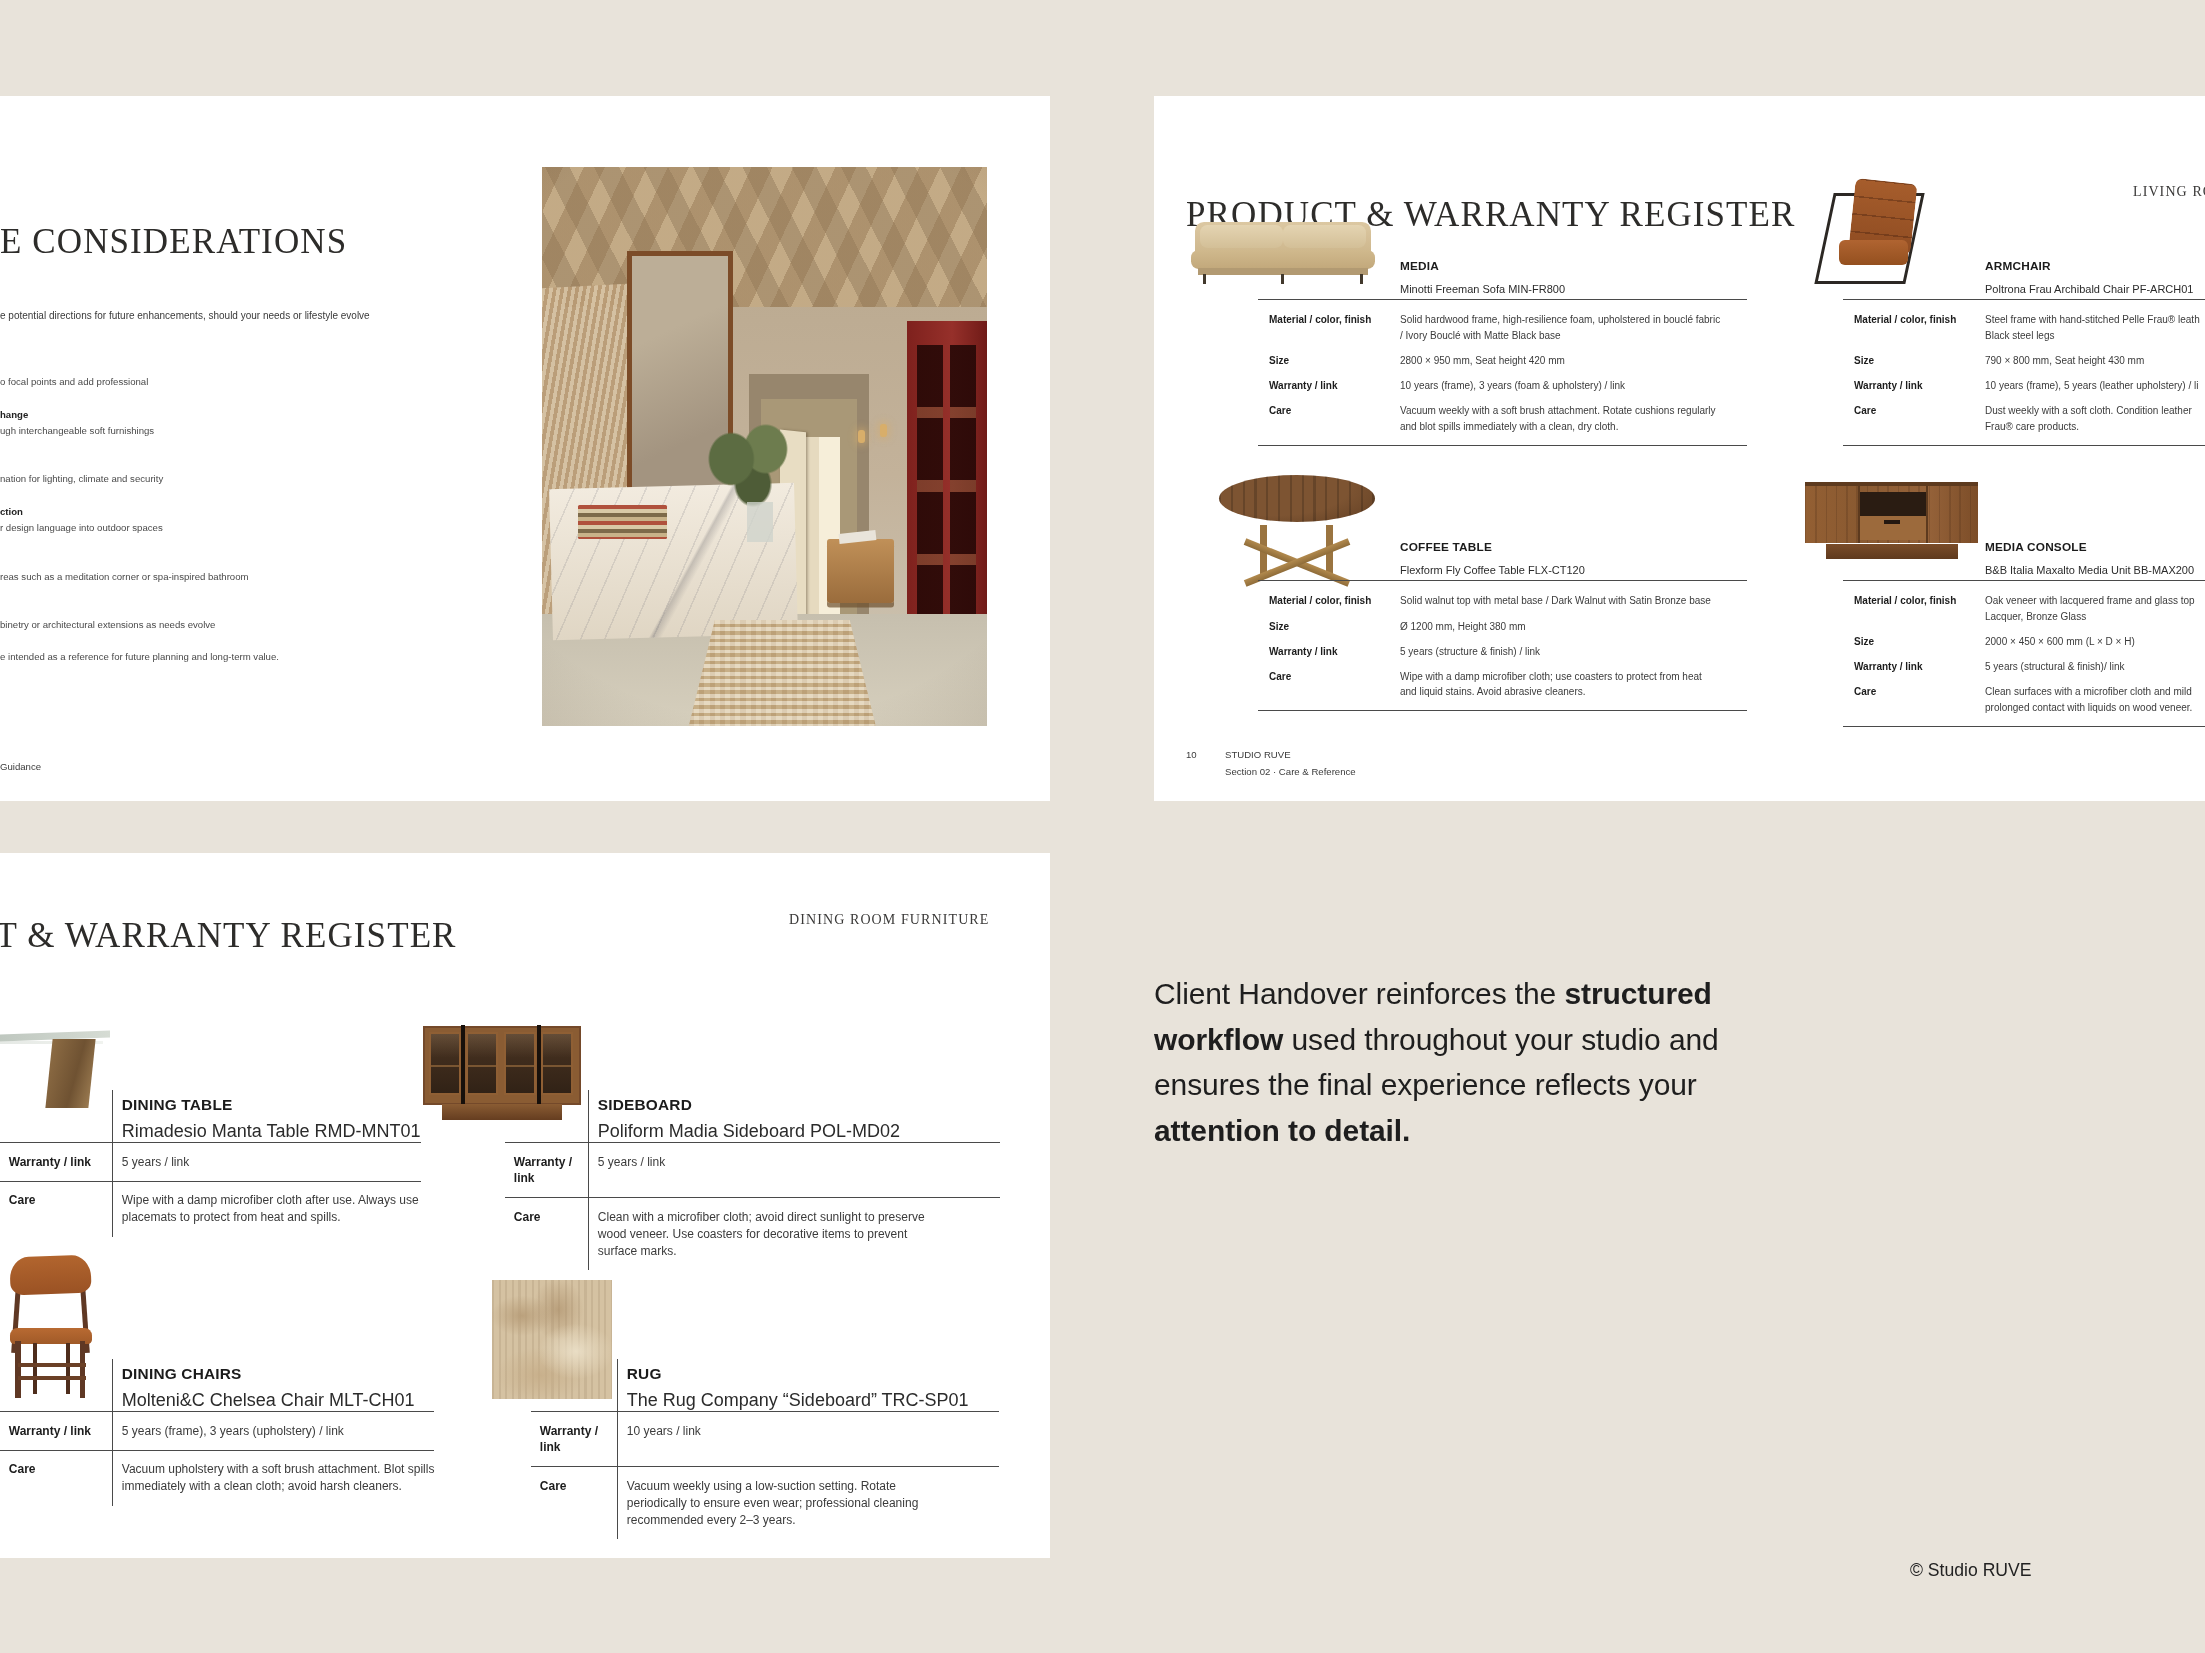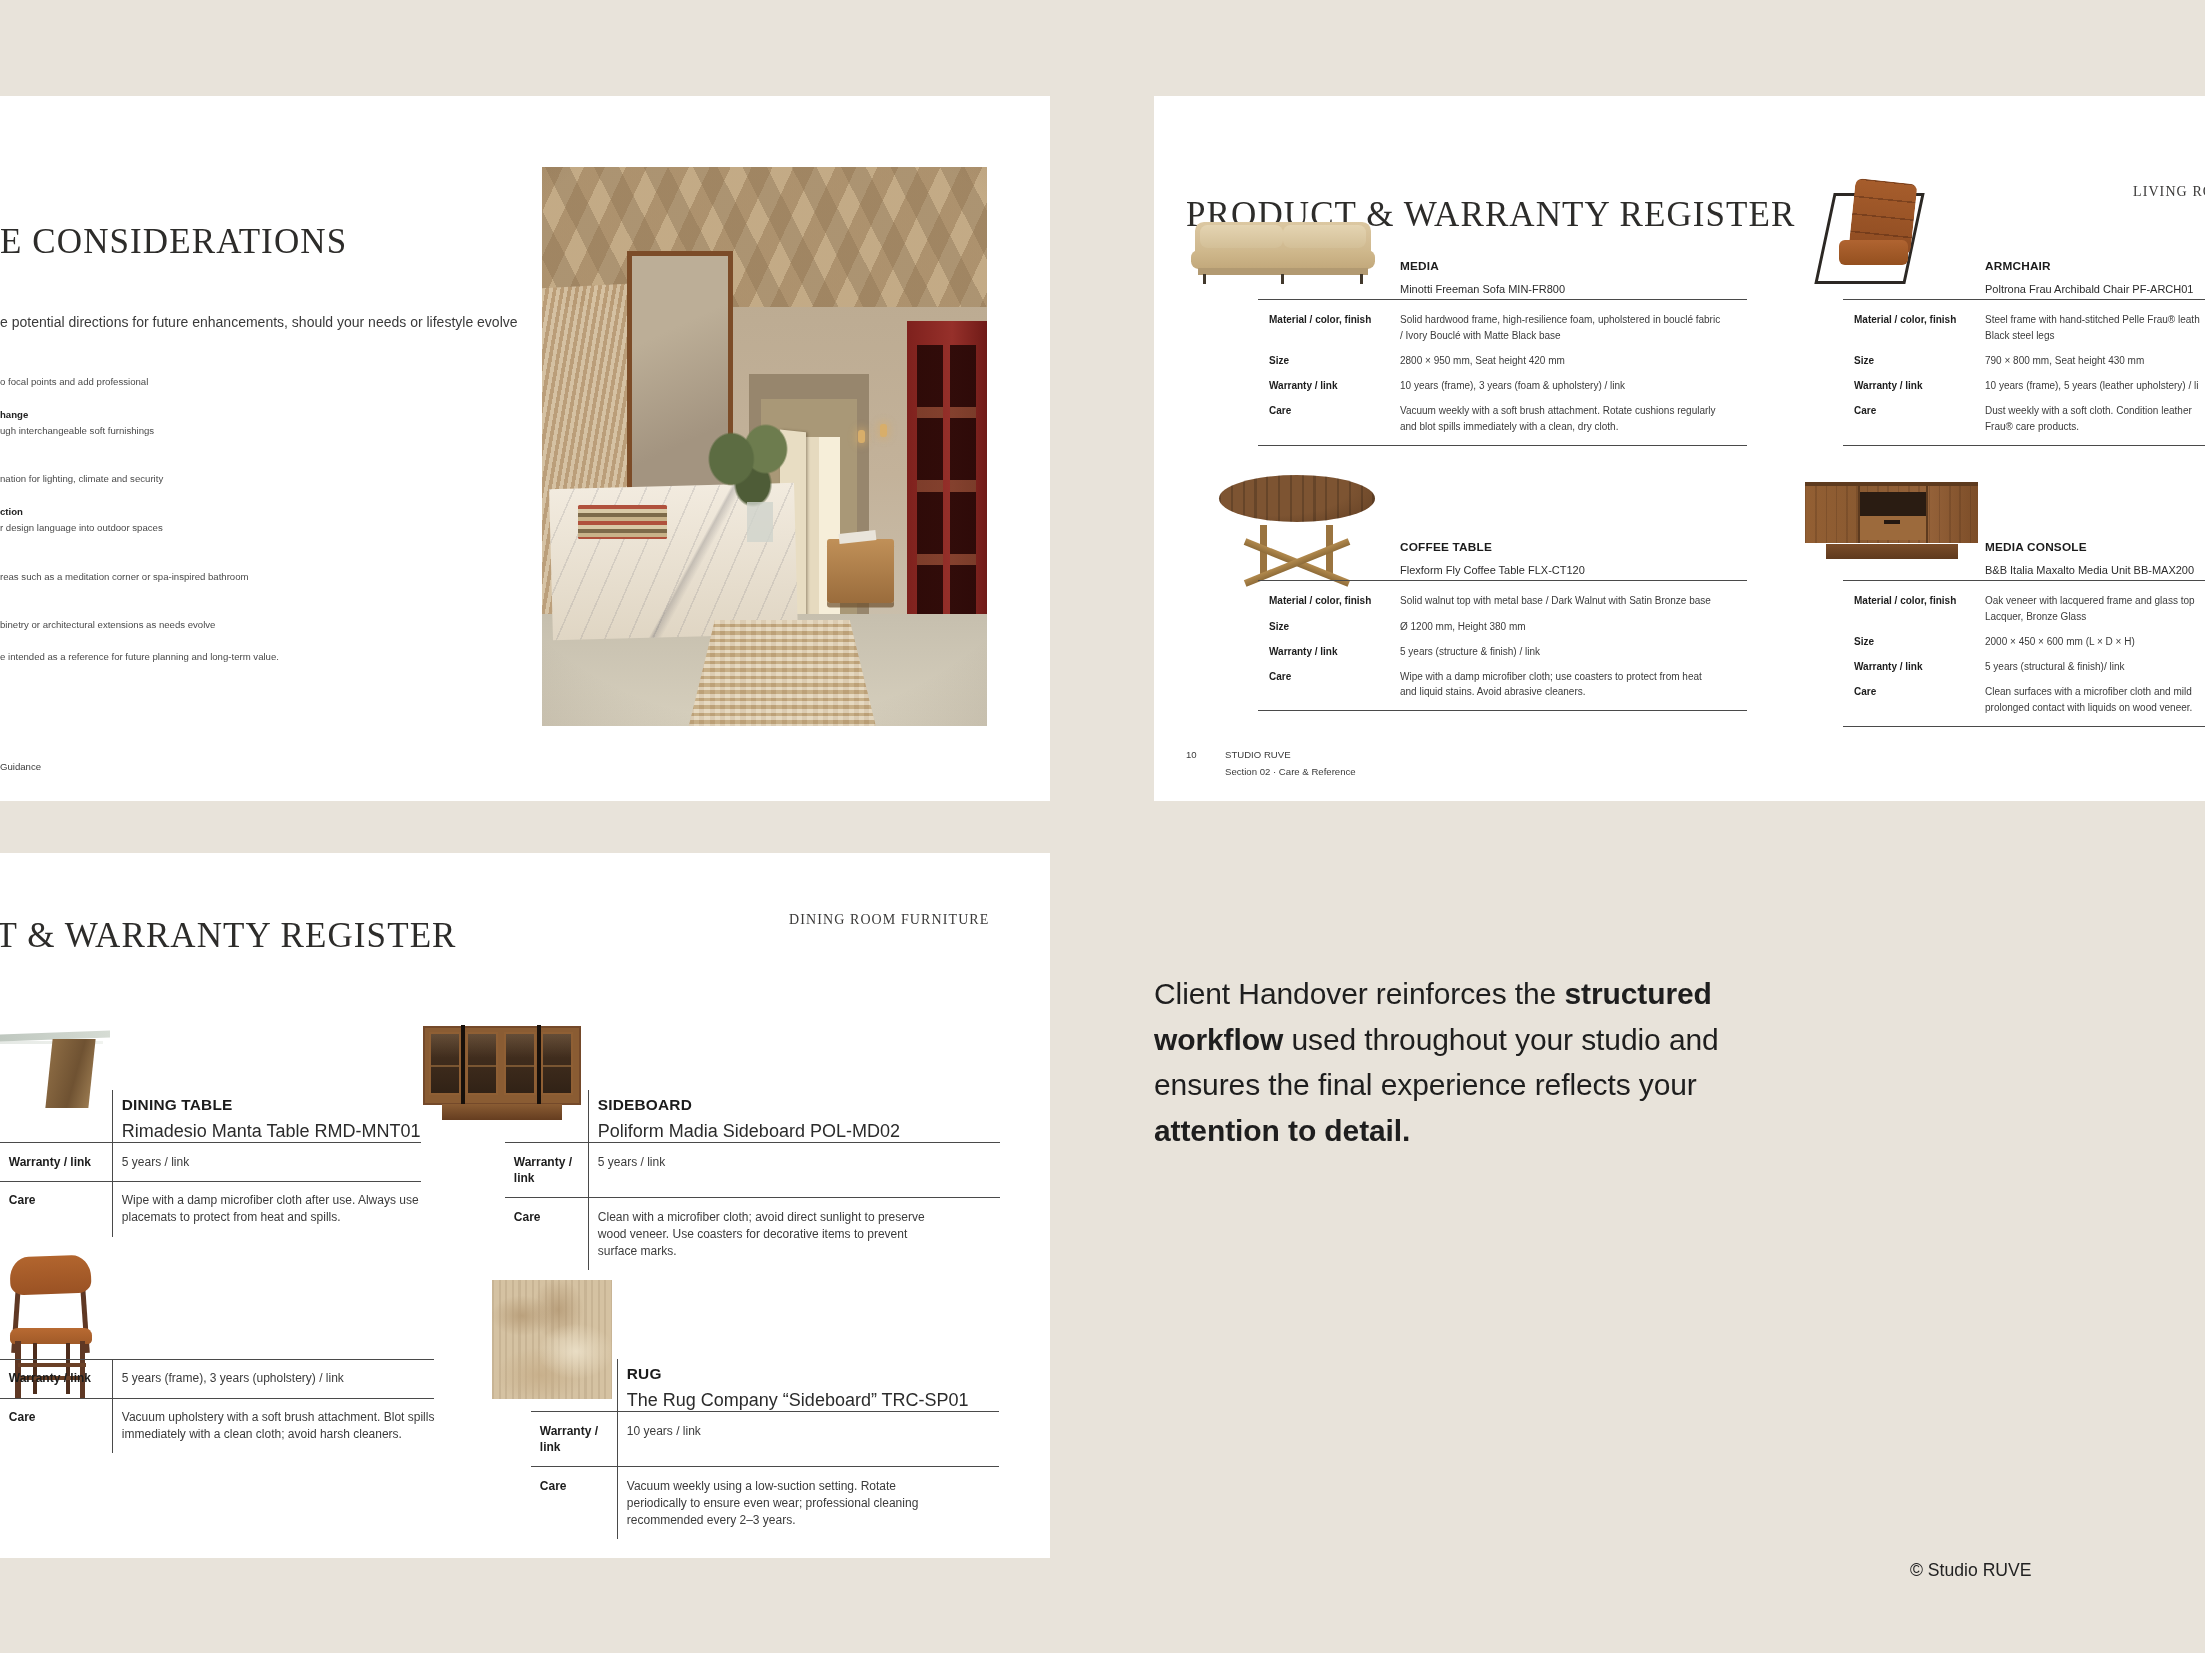--- a/index.html
+++ b/index.html
@@ -10,21 +10,21 @@
   .card-living{left:1154px;top:96px;width:1125px;height:705px;}
   .card-dining{left:0;top:853px;width:1050px;height:705px;}
 
   .ptitle{position:absolute;font-family:"Liberation Serif",serif;font-weight:400;
           font-size:35px;letter-spacing:1.1px;color:#2d2c2a;white-space:nowrap;}
   .pcat{position:absolute;font-family:"Liberation Serif",serif;font-size:14px;
         letter-spacing:1.1px;color:#3a3938;white-space:nowrap;}
   .pfoot{position:absolute;font-size:9.6px;color:#3b3b3b;white-space:nowrap;}
 
   
-  .fintro{position:absolute;left:0;font-size:14px;color:#3a3a3a;white-space:nowrap;}
+  .fintro{position:absolute;left:0;font-size:10px;color:#3a3a3a;white-space:nowrap;}
   .fitem{position:absolute;left:0;font-size:9.6px;color:#4a4a4a;white-space:nowrap;}
   .fhead{font-weight:700;color:#222;}
 
   
   .phead{position:absolute;}
   .pname{font-weight:700;font-size:11.8px;letter-spacing:0.2px;color:#1b1b1b;white-space:nowrap;}
   .pmodel{font-size:11px;color:#2b2b2b;margin-top:10.3px;white-space:nowrap;}
   .ltable{position:absolute;border-top:1.5px solid #4a4a4a;border-bottom:1.5px solid #4a4a4a;
           padding:2.9px 0 10.3px 0;}
   .lrow{display:flex;padding-top:9.6px;align-items:flex-start;}
@@ -421,20 +421,24 @@
     <div class="ch-back"></div>
     <div class="ch-seat"></div>
     <div class="ch-leg" style="left:11.8px"></div>
       <div class="ch-leg" style="left:76px"></div>
     <div class="ch-leg-in" style="left:29px"></div>
       <div class="ch-leg-in" style="left:62px"></div>
     <div class="ch-stretch"></div>
       <div class="ch-stretch" style="top:123px"></div>
   </div>
   <div class="dtable" style="left:0;top:506px;width:369px;grid-template-columns:112px 1fr">
+    <div class="dhead">
+      <div class="pname">DINING CHAIRS</div>
+      <div class="pmodel">Molteni&amp;C Chelsea Chair MLT-CH01</div>
+    </div>
     <div class="drule"></div>
     <div class="dlabel">Warranty / link</div>
     <div class="dval">5 years (frame), 3 years (upholstery) / link</div>
     <div class="drule"></div>
     <div class="dlabel">Care</div>
     <div class="dval">Vacuum upholstery with a soft brush attachment. Blot spills
 immediately with a clean cloth; avoid harsh cleaners.</div>
   </div>
 
   <div class="pimg rug-img" style="left:492px;top:427px;width:120px;height:119px"></div>

